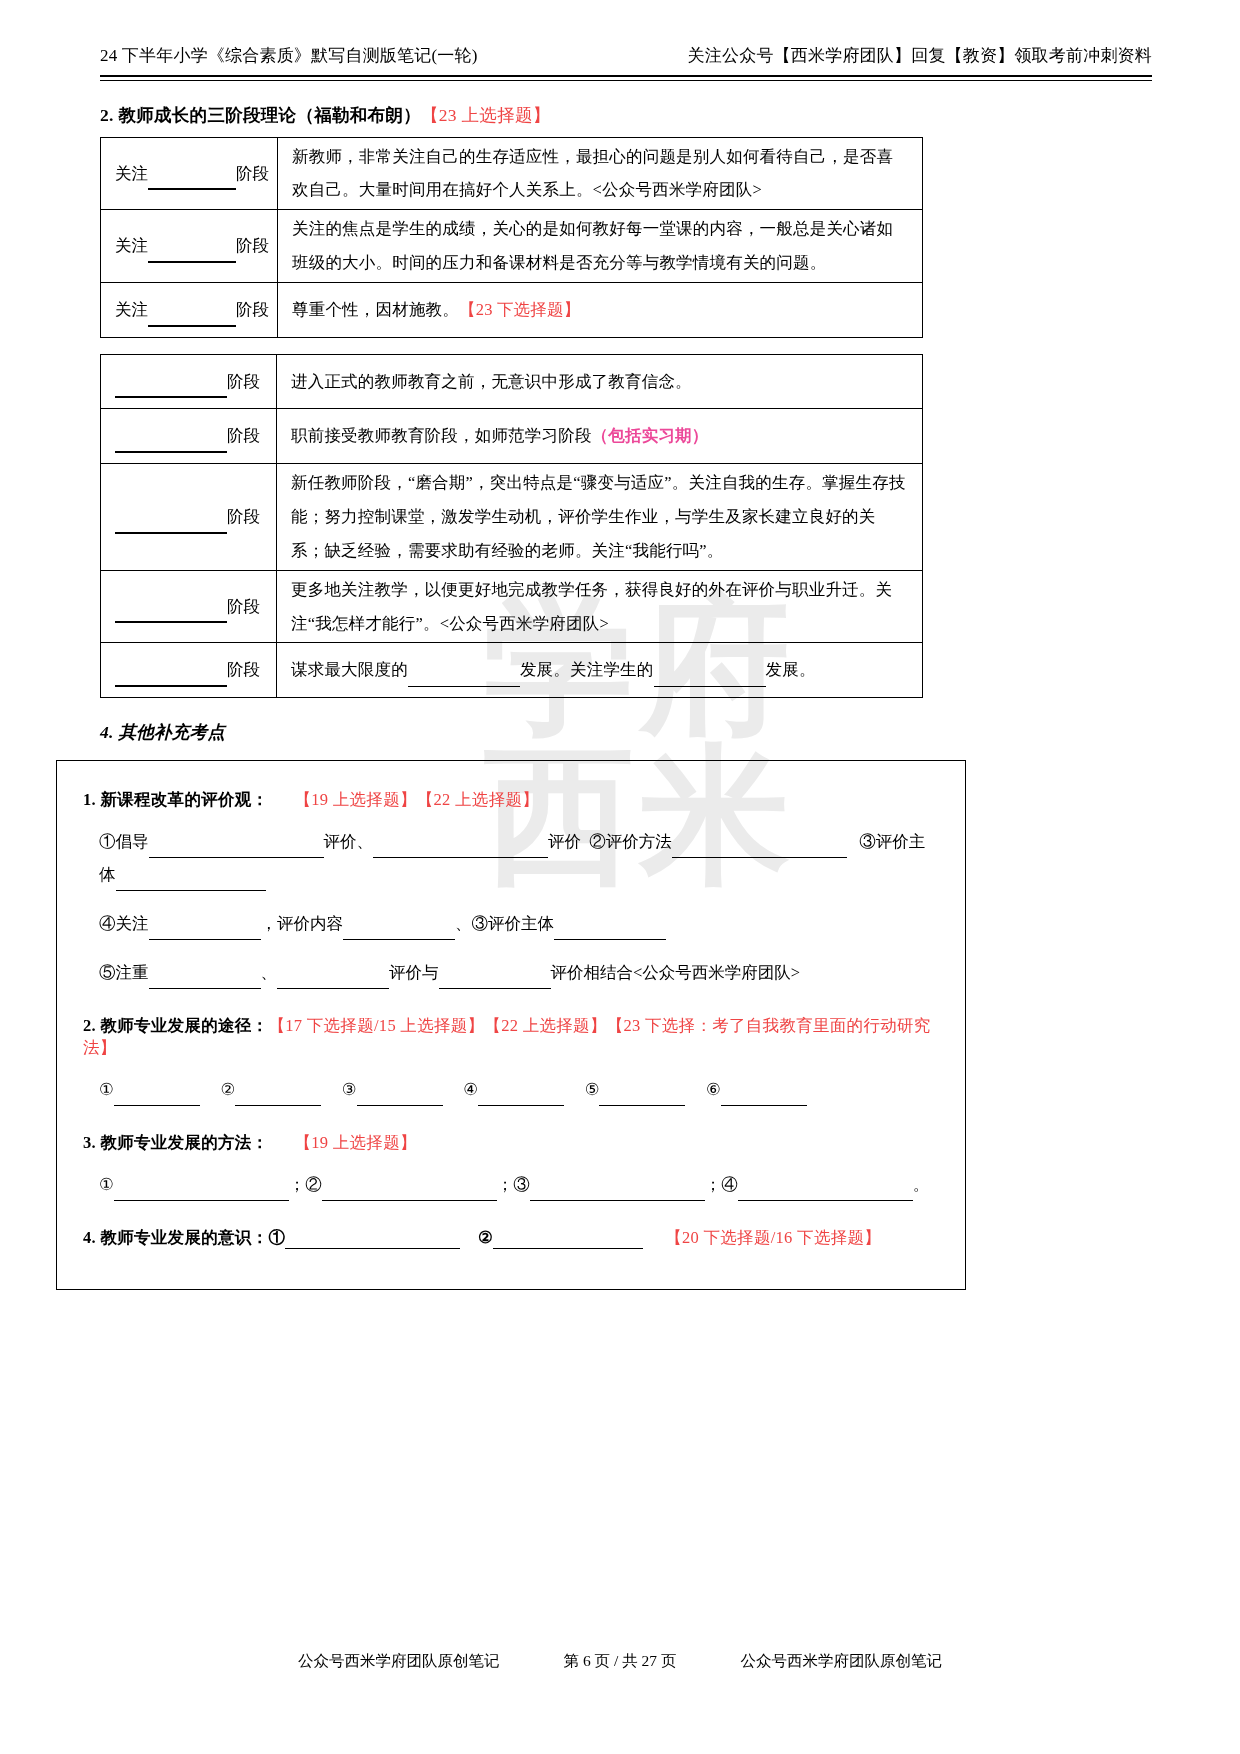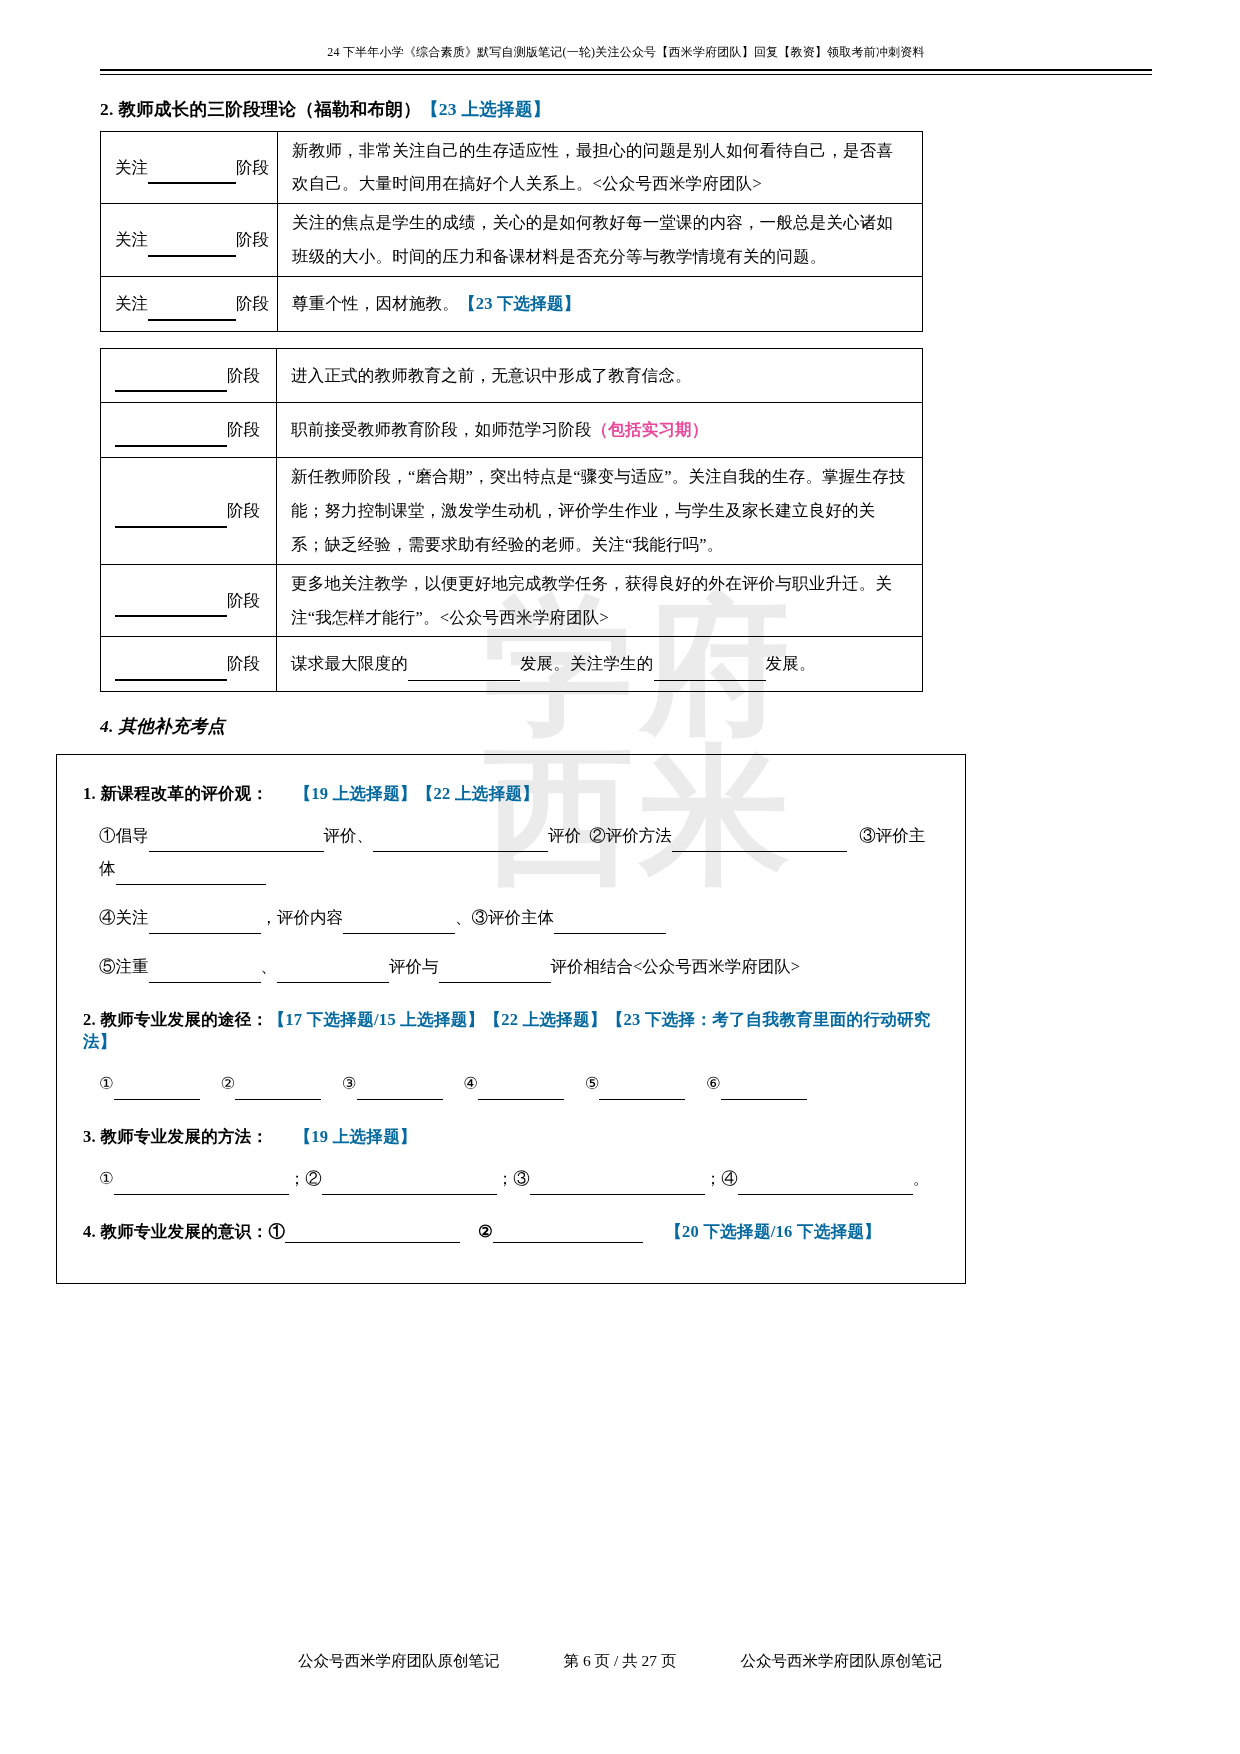--- a/index.html
+++ b/index.html
@@ -24,39 +24,39 @@
     color:#ebebeb;
     font-family:"Liberation Sans","DejaVu Sans",sans-serif;
     font-weight:bold;
   }
   .wm-row { display:flex; justify-content:center; gap:28px; line-height:1; }
   .wm-ch { font-size:150px; letter-spacing:6px; }
 
   
   .hdr {
     position:relative; z-index:2;
-    display:flex; justify-content:center;
+    display:flex; justify-content:space-between;
     padding:44px 88px 0 100px;
-    font-size:12px;
+    font-size:17px;
     letter-spacing:.2px;
   }
   .hdr-rule { position:relative; z-index:2; margin:8px 88px 0 100px; }
   .hdr-rule .l1 { border-top:2.4px solid #000; }
   .hdr-rule .l2 { border-top:1.6px solid #000; margin-top:2.6px; }
 
   
   .sec-h {
     position:relative; z-index:2;
     margin:22px 0 10px 100px;
     font-size:17.5px;
     font-weight:bold;
     letter-spacing:.3px;
   }
   .sec-h.plain { font-weight:bold;font-style:italic; }
-  .tag-red { color:#0369a1; font-weight:bold; }
+  .tag-red { color:#ef4444; font-weight:normal; }
   .tag-blue { color:#ec4899; font-weight:bold; }
 
   
   .tbl {
     position:relative; z-index:2;
     margin:0 0 16px 100px;
     width:823px;
     border-collapse:collapse;
     background:transparent;
     font-size:16.5px;

